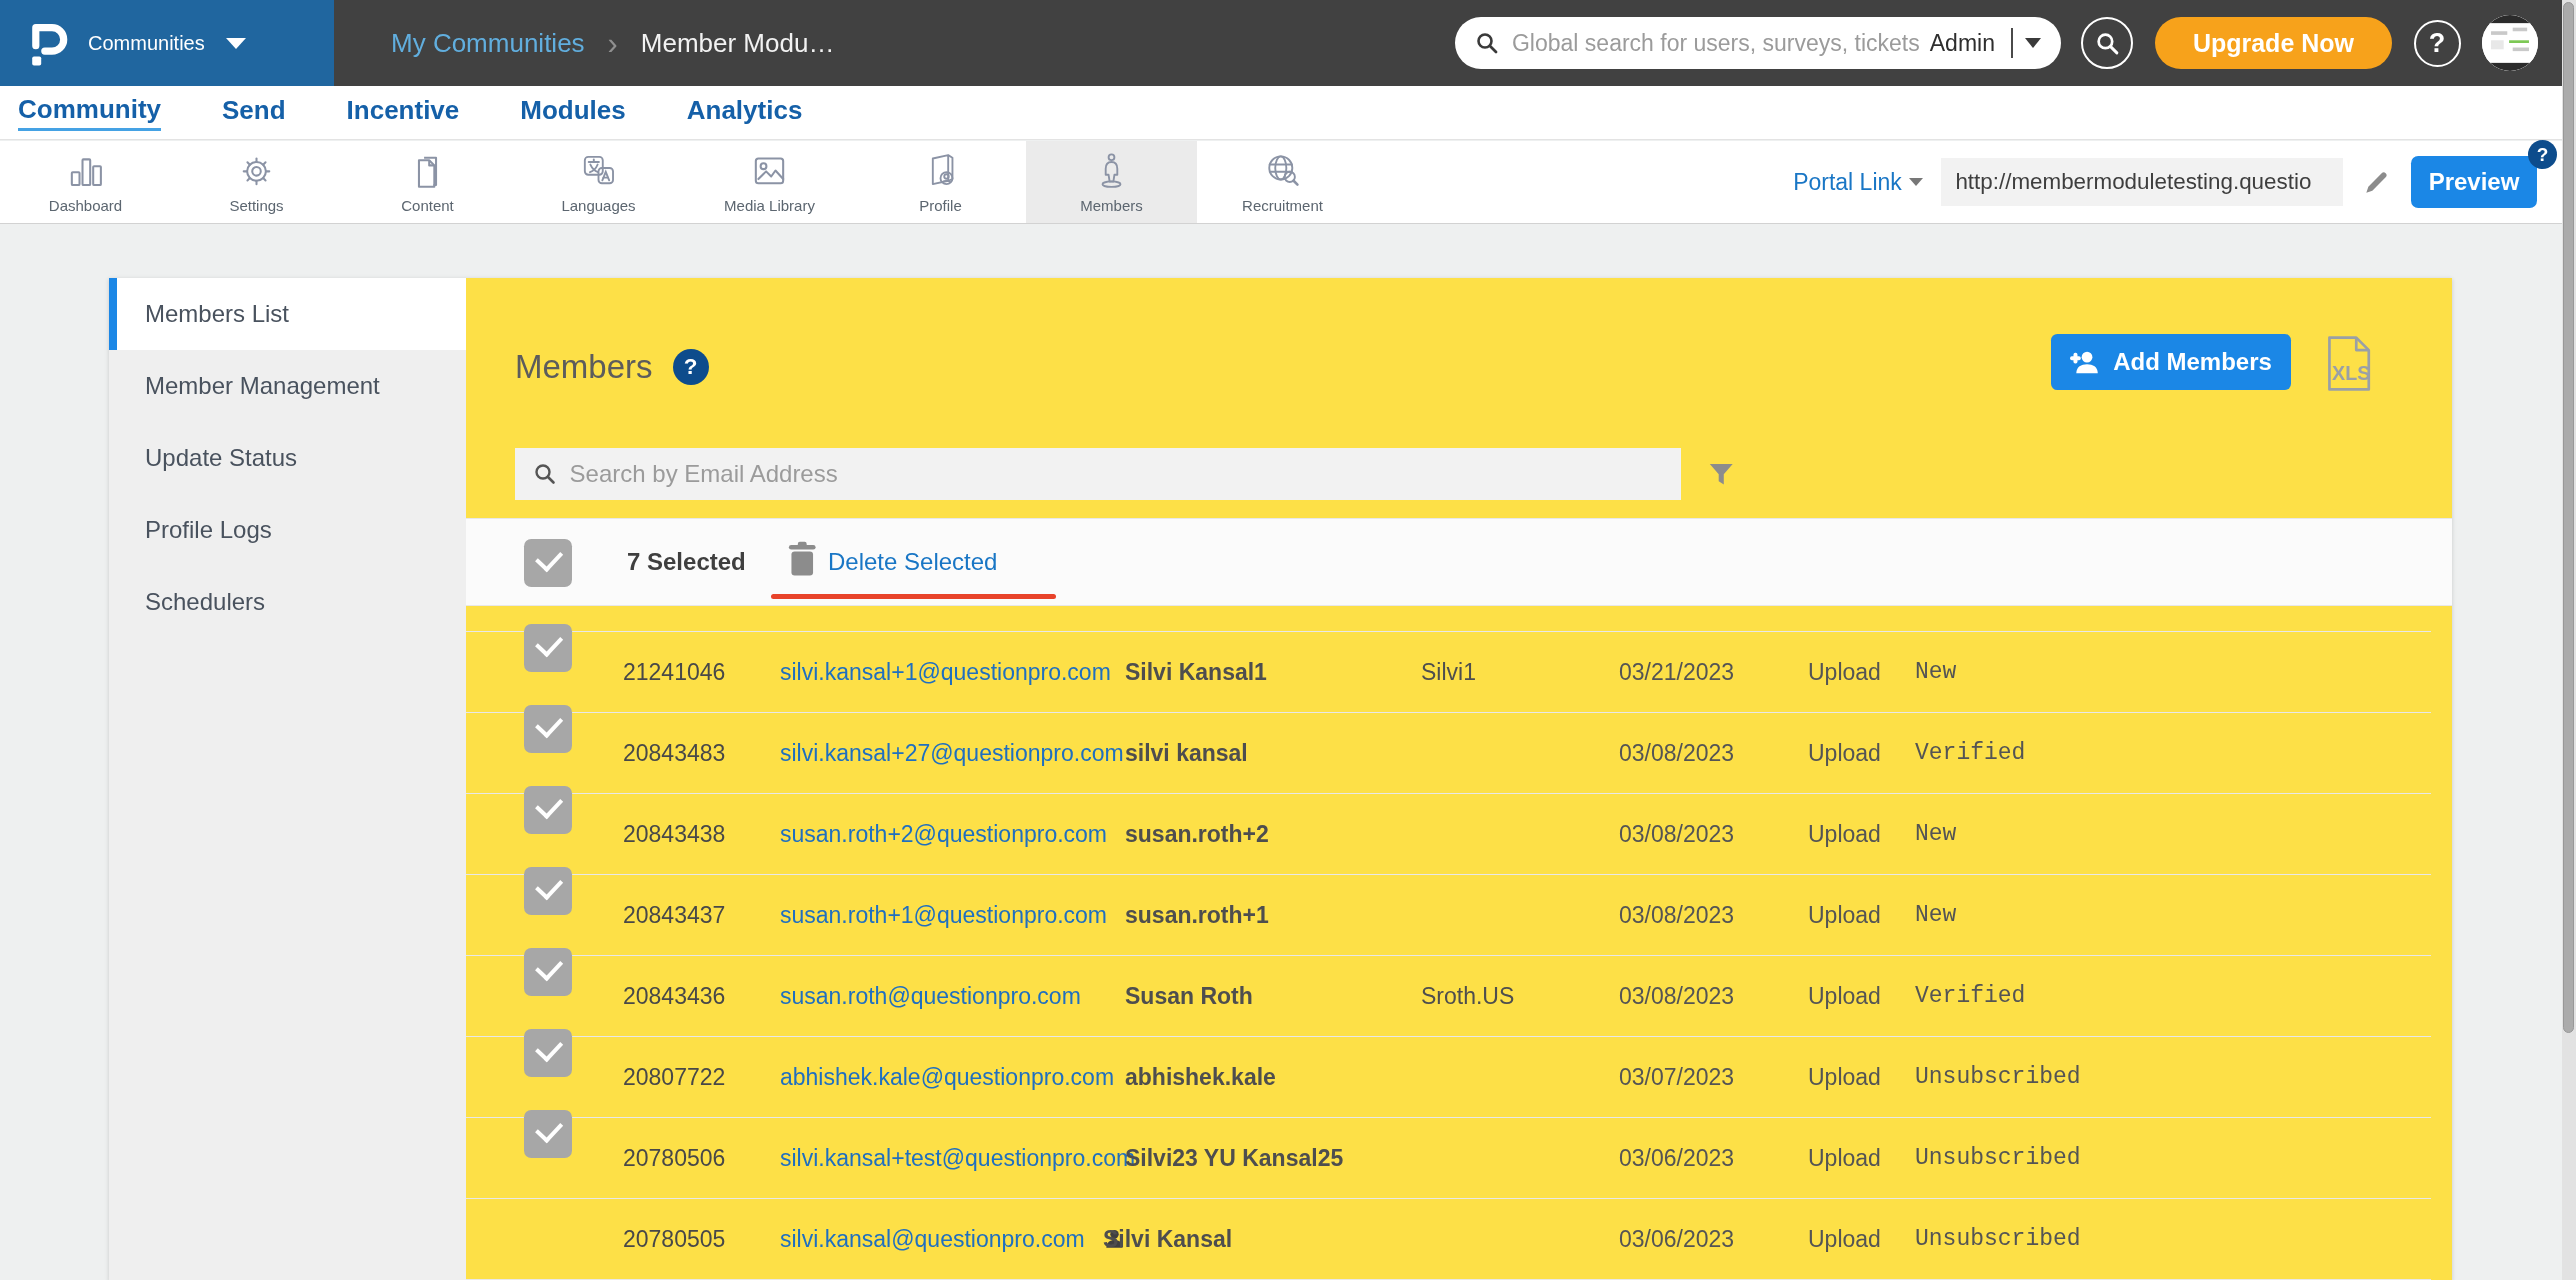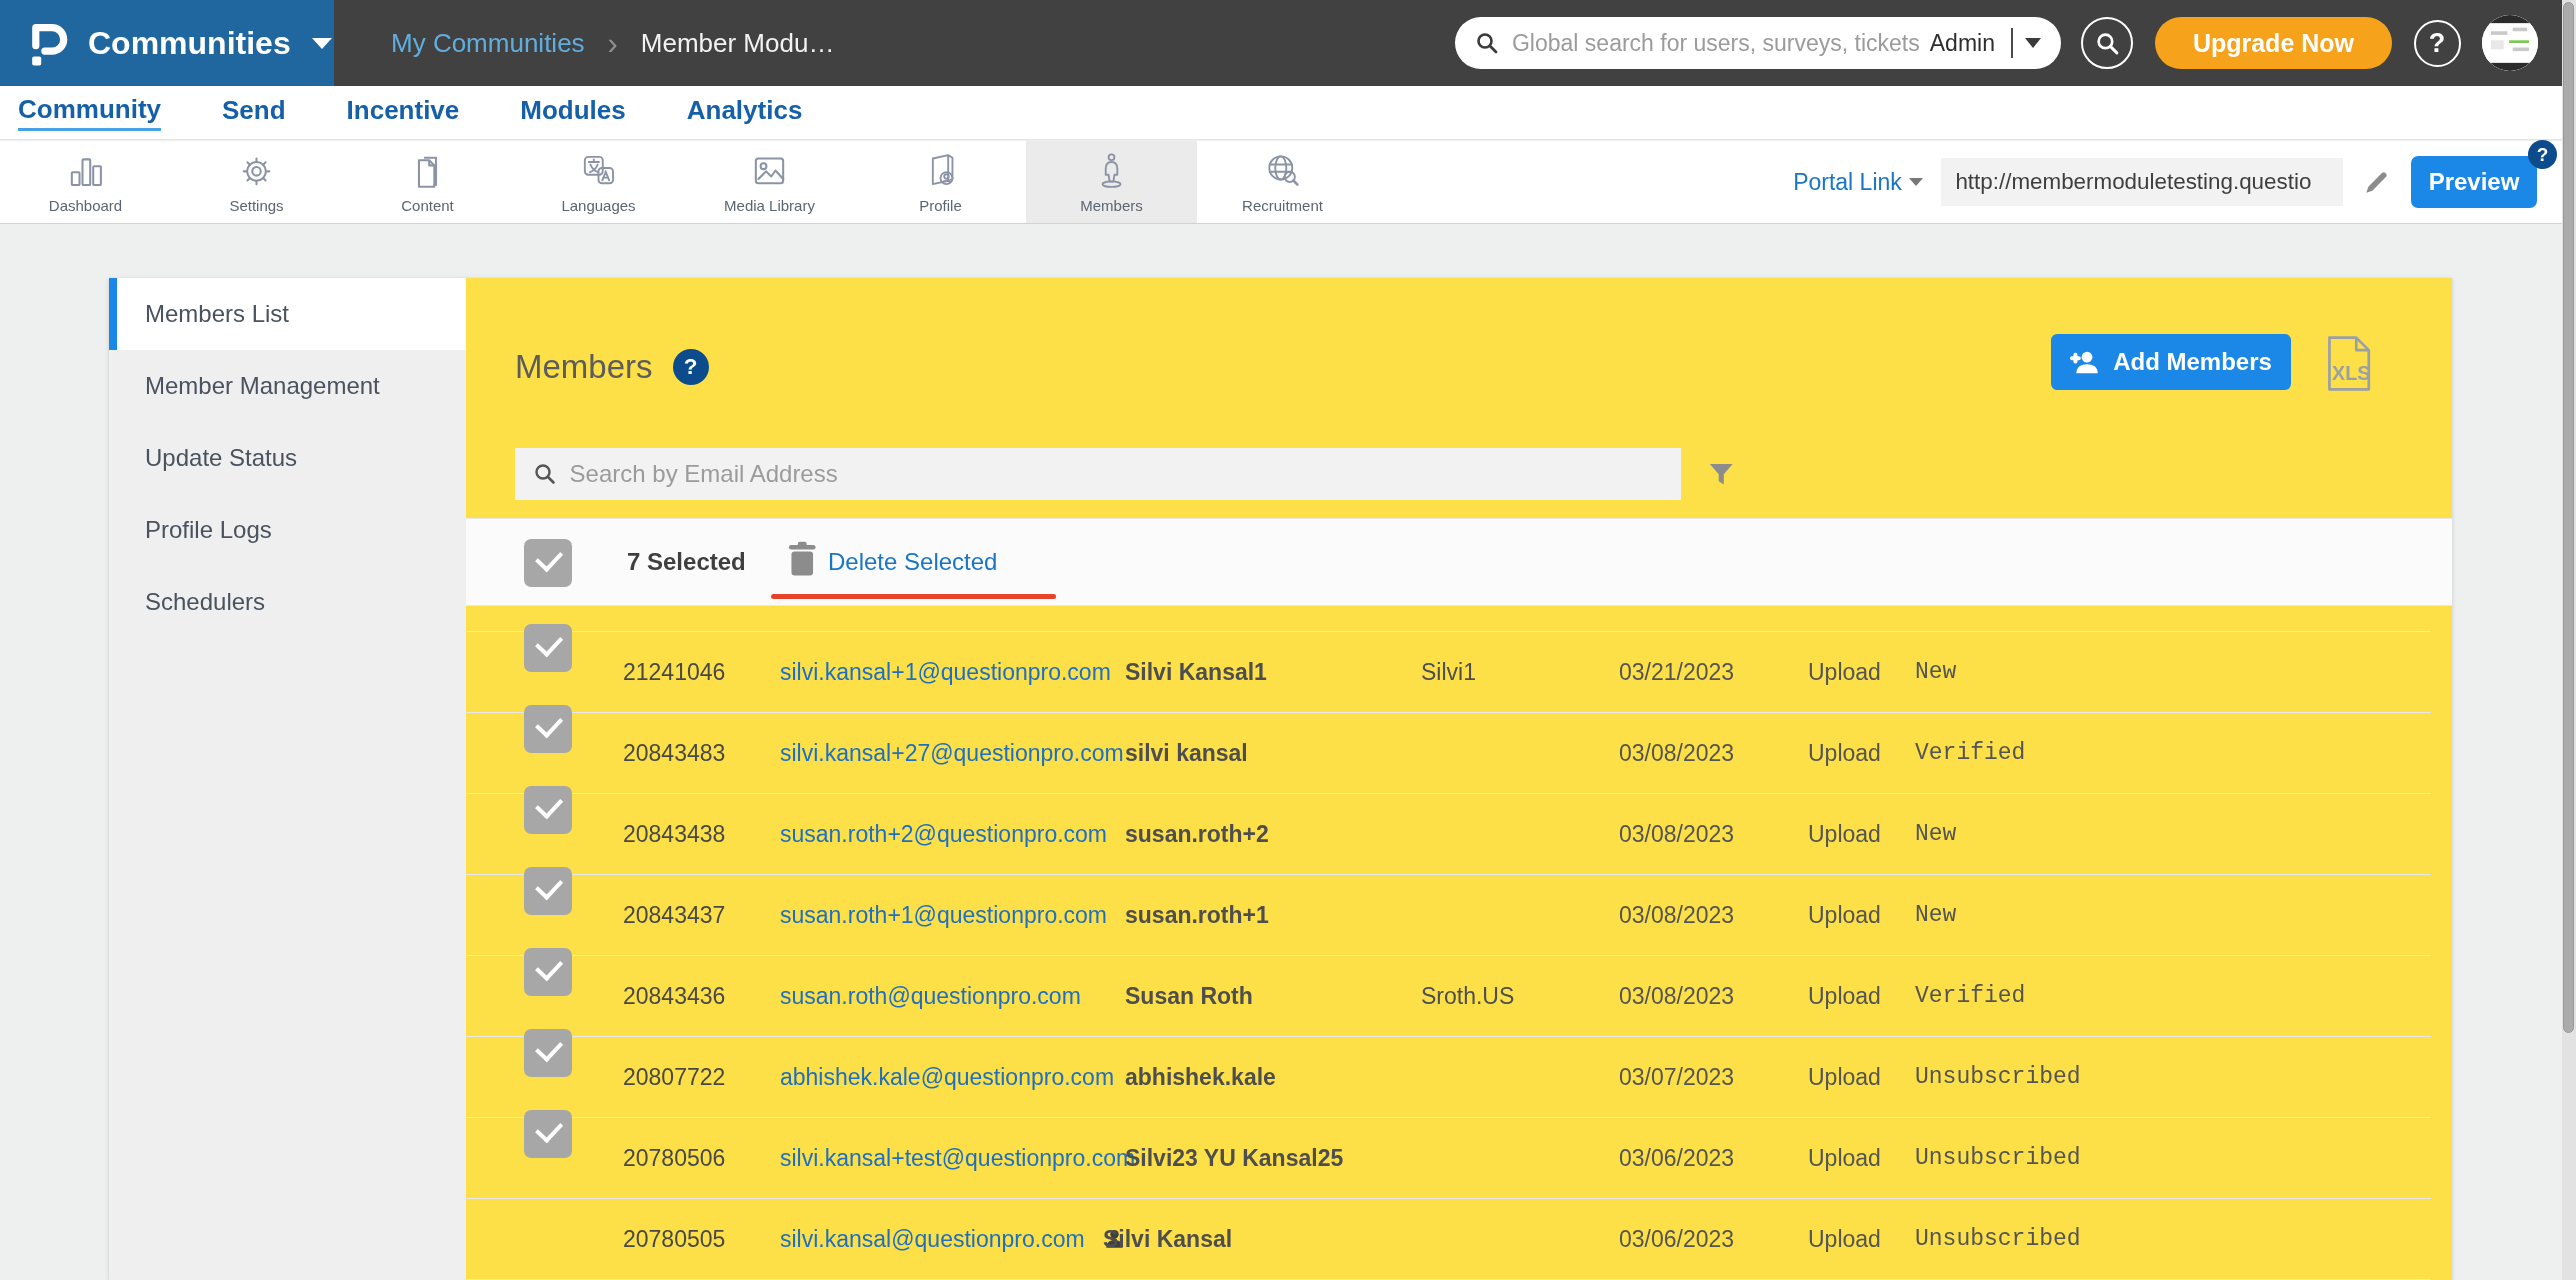--- a/index.html
+++ b/index.html
@@ -4,21 +4,21 @@
 <style>
   * { margin:0; padding:0; box-sizing:border-box; }
   html,body { width:2576px; height:1281px; }
   body {
     font-family:"Liberation Sans","DejaVu Sans",sans-serif;
     background:#eef0f0; position:relative; overflow:hidden; color:#4e4e4e;
   }
   
   .topbar { position:absolute; left:0; top:0; width:2576px; height:86px; background:#414141; display:flex; align-items:center; z-index:5; }
   .brand { width:334px; height:86px; background:#20669f; display:flex; align-items:center; padding-left:25px; flex:none; }
-  .brand-label { color:#fff; font-size:32px; font-weight:700; margin-left:18px; }
+  .brand-label { color:#fff; font-size:20px; font-weight:400; margin-left:18px; }
   .caret-down { width:0; height:0; border-left:10px solid transparent; border-right:10px solid transparent; border-top:11.7px solid #fff; margin-left:21.5px; }
   .breadcrumb { display:flex; align-items:center; margin-left:57px; gap:23px; font-size:26px; }
   .crumb-1 { color:#61aede; }
   .crumb-sep { color:#909090; font-size:30.5px; line-height:1; }
   .crumb-2 { color:#f2f2f2; }
   .topbar-spacer { flex:1; }
   .gsearch { width:606px; height:52px; background:#fff; border-radius:26px; display:flex; align-items:center; padding:12px 20px; flex:none; }
   .gsearch input { border:none; outline:none; flex:1; font-size:23px; color:#333; margin-left:12.6px; font-family:inherit; background:transparent; }
   .gsearch input::placeholder { color:#9b9b9b; }
   .gsearch-scope { font-size:23px; color:#2e2e2e; margin-right:16px; }

